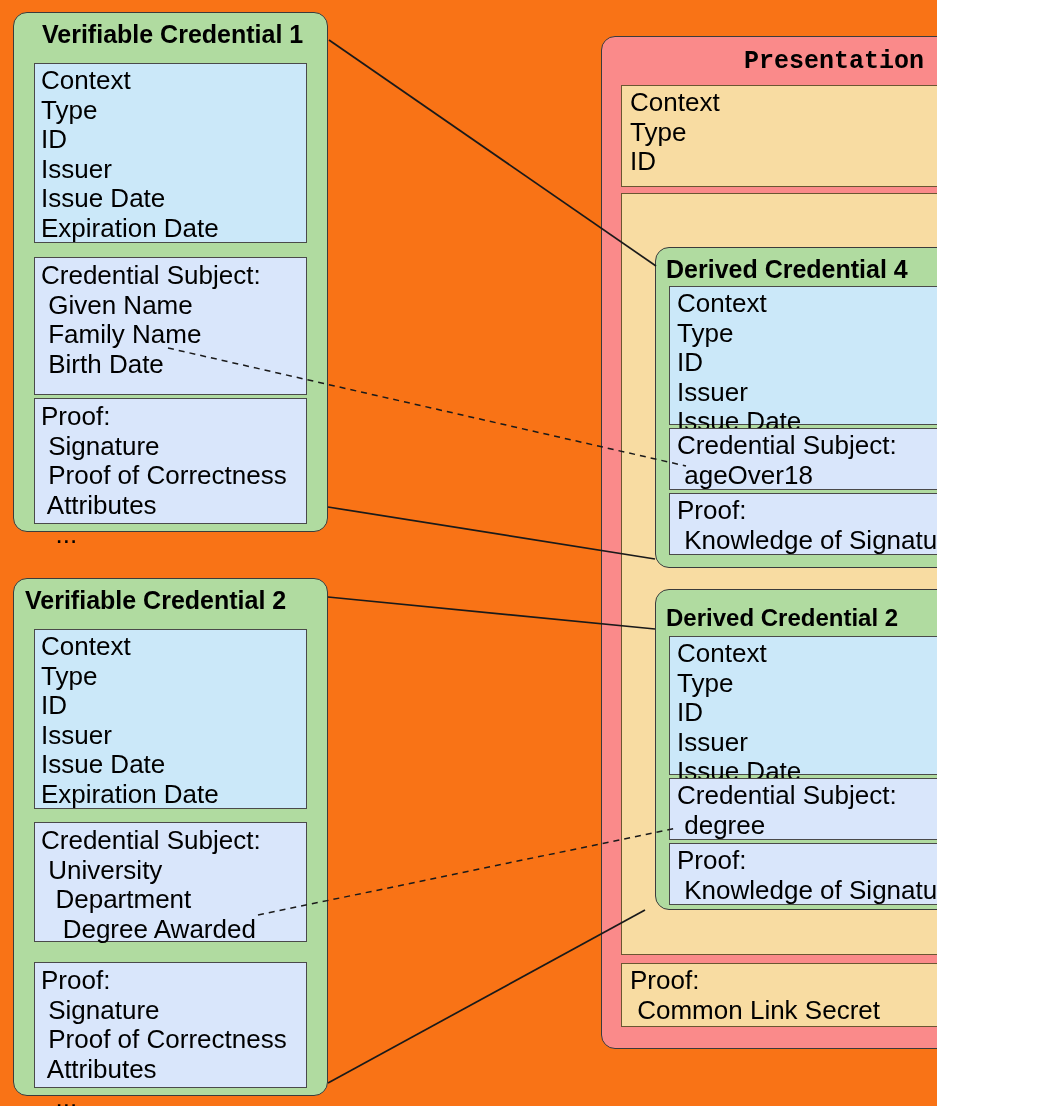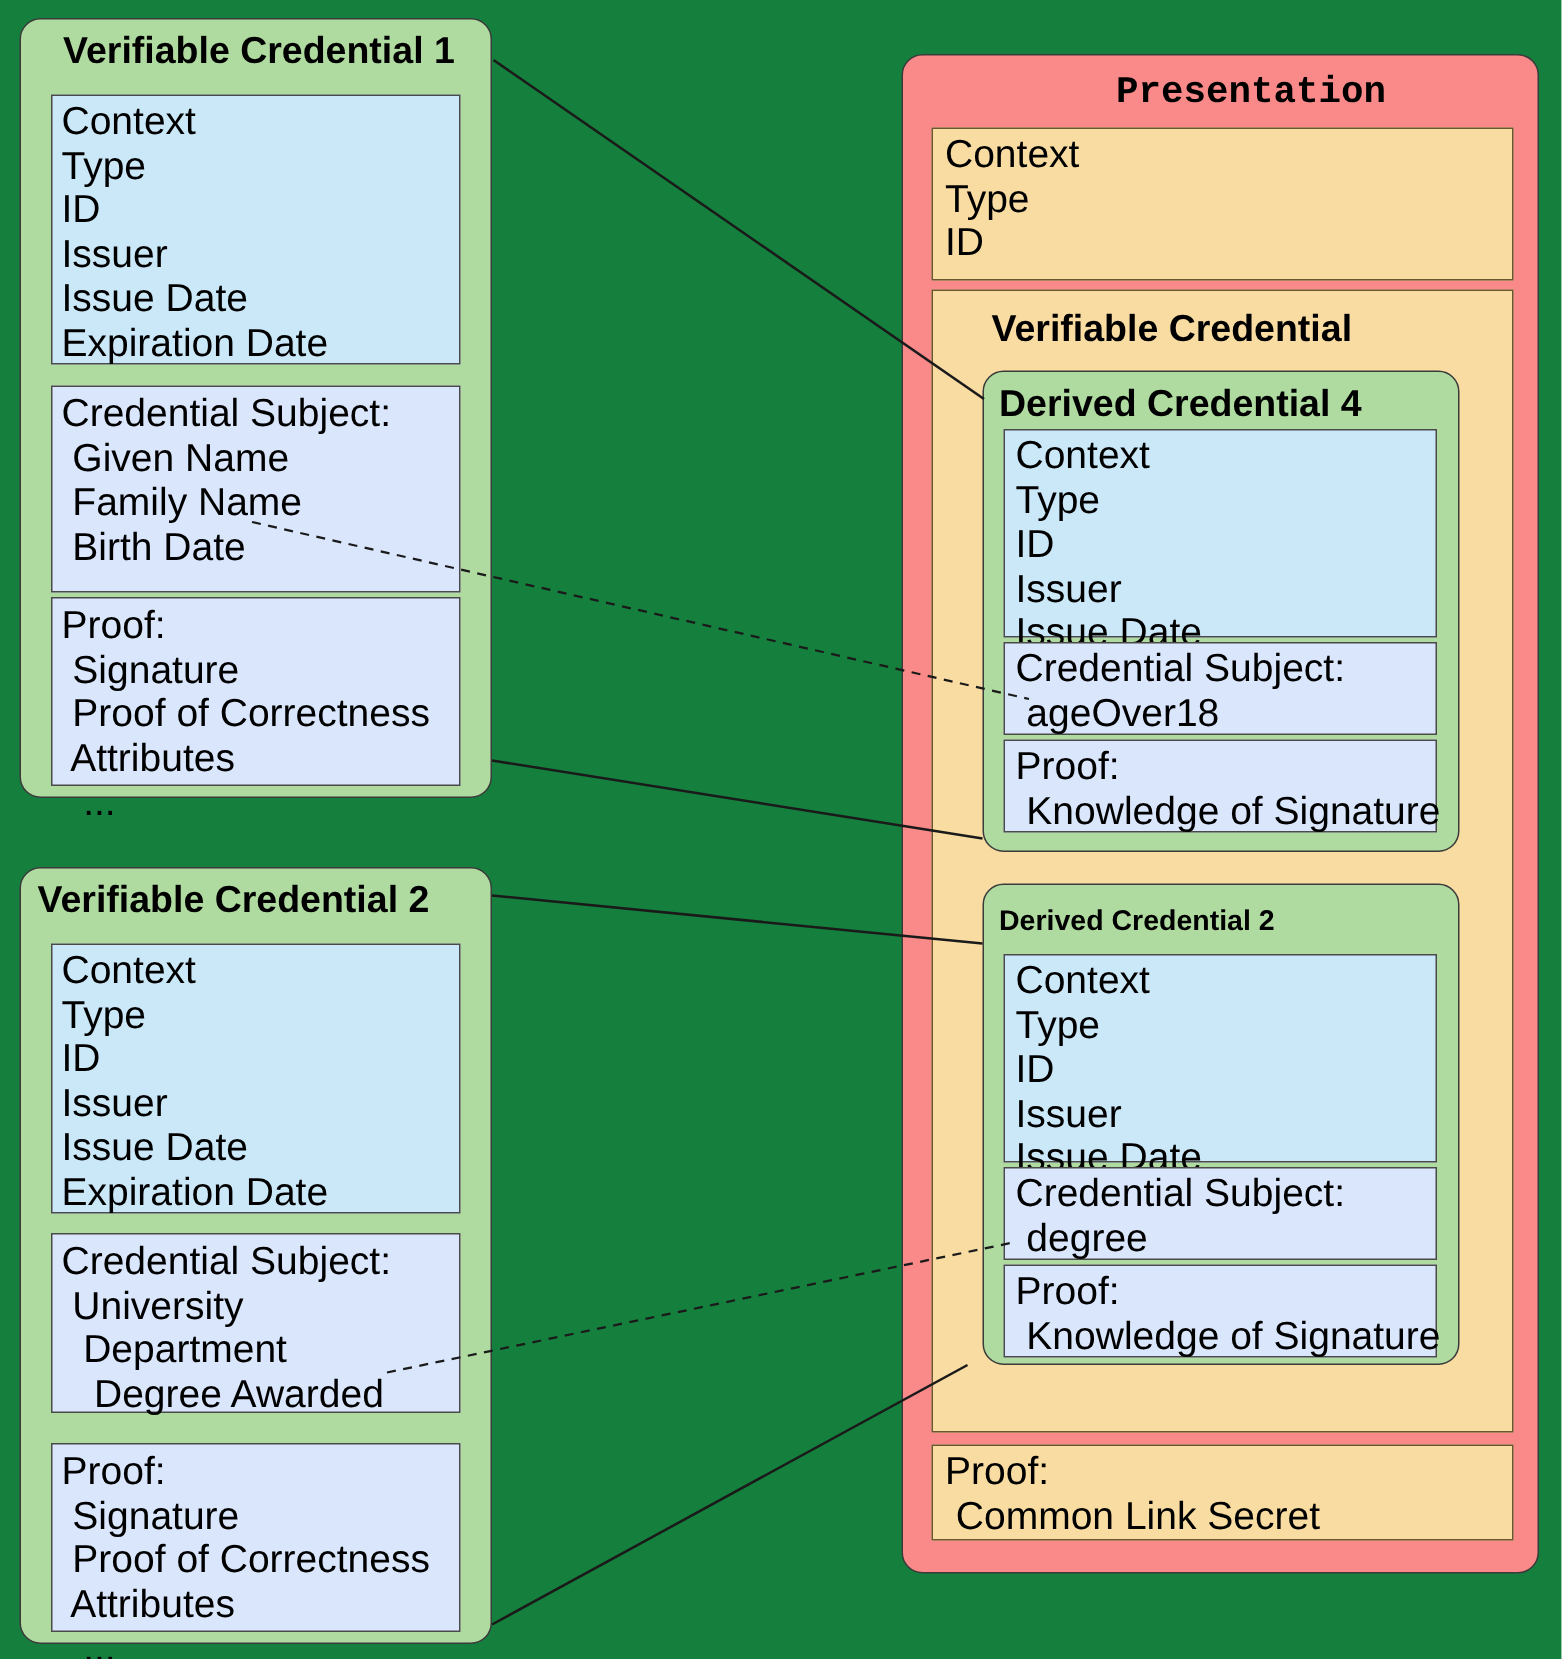--- a/index.html
+++ b/index.html
@@ -2,24 +2,24 @@
 <html><head>
 <meta charset="utf-8">
 <style>
   html,body{margin:0;padding:0;background:#ffffff;}
   body{
     font-family:"Liberation Sans", sans-serif;
     -webkit-font-smoothing:antialiased;
   }
   #stage{
     position:relative;
-    width:1041px;
+    width:937px;
     height:1106px;
     overflow:hidden;
-    background:#15803d;
+    background:#f97316;
   }
   .card{
     position:absolute;
     box-sizing:border-box;
     border:1.6px solid #3b3b3b;
     border-radius:14px;
   }
   .green{background:#b0dba0;}
   .red{background:#fa8a8a;}
   .panel{
@@ -113,42 +113,41 @@
   <div class="card red" style="left:601px;top:36px;width:425px;height:1013px;"></div>
   <div class="title" style="left:744px;top:47px;font-size:25px;font-family:Liberation Mono, monospace;">Presentation</div>
 
   <div class="panel orange" style="left:621px;top:85px;width:388px;height:102px;"></div>
   <div class="lines" style="left:630px;top:88px;">Context
 Type
 ID
  ...</div>
 
   <div class="panel orange" style="left:621px;top:193px;width:388px;height:762px;"></div>
-  <div class="title" style="left:661px;top:205px;font-size:25px;">Verifiable Credential</div>
 
   <div class="card green" style="left:655px;top:247px;width:318px;height:321px;"></div>
   <div class="title" style="left:666px;top:255px;font-size:25px;">Derived Credential 4</div>
 
   <div class="panel blue-dark" style="left:669px;top:286px;width:289px;height:139px;"></div>
   <div class="lines" style="left:677px;top:289px;">Context
 Type
 ID
 Issuer
 Issue Date</div>
 
   <div class="panel blue-light" style="left:669px;top:428px;width:289px;height:62px;"></div>
   <div class="lines" style="left:677px;top:431px;">Credential Subject:
  ageOver18</div>
 
   <div class="panel blue-light" style="left:669px;top:493px;width:289px;height:62px;"></div>
   <div class="lines" style="left:677px;top:496px;">Proof:
  Knowledge of Signature</div>
 
   <div class="card green" style="left:655px;top:589px;width:318px;height:321px;"></div>
-  <div class="title" style="left:666px;top:604px;font-size:19px;">Derived Credential 2</div>
+  <div class="title" style="left:666px;top:604px;font-size:24px;">Derived Credential 2</div>
 
   <div class="panel blue-dark" style="left:669px;top:636px;width:289px;height:139px;"></div>
   <div class="lines" style="left:677px;top:639px;">Context
 Type
 ID
 Issuer
 Issue Date</div>
 
   <div class="panel blue-light" style="left:669px;top:778px;width:289px;height:62px;"></div>
   <div class="lines" style="left:677px;top:781px;">Credential Subject:

